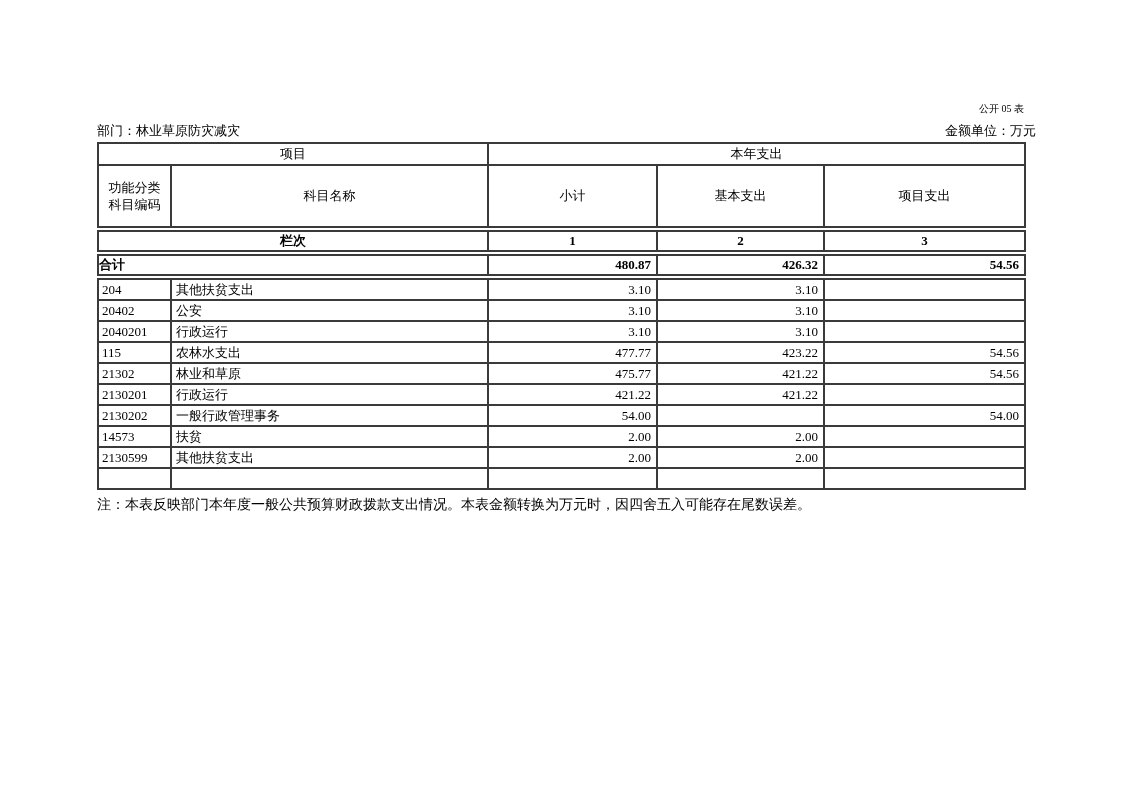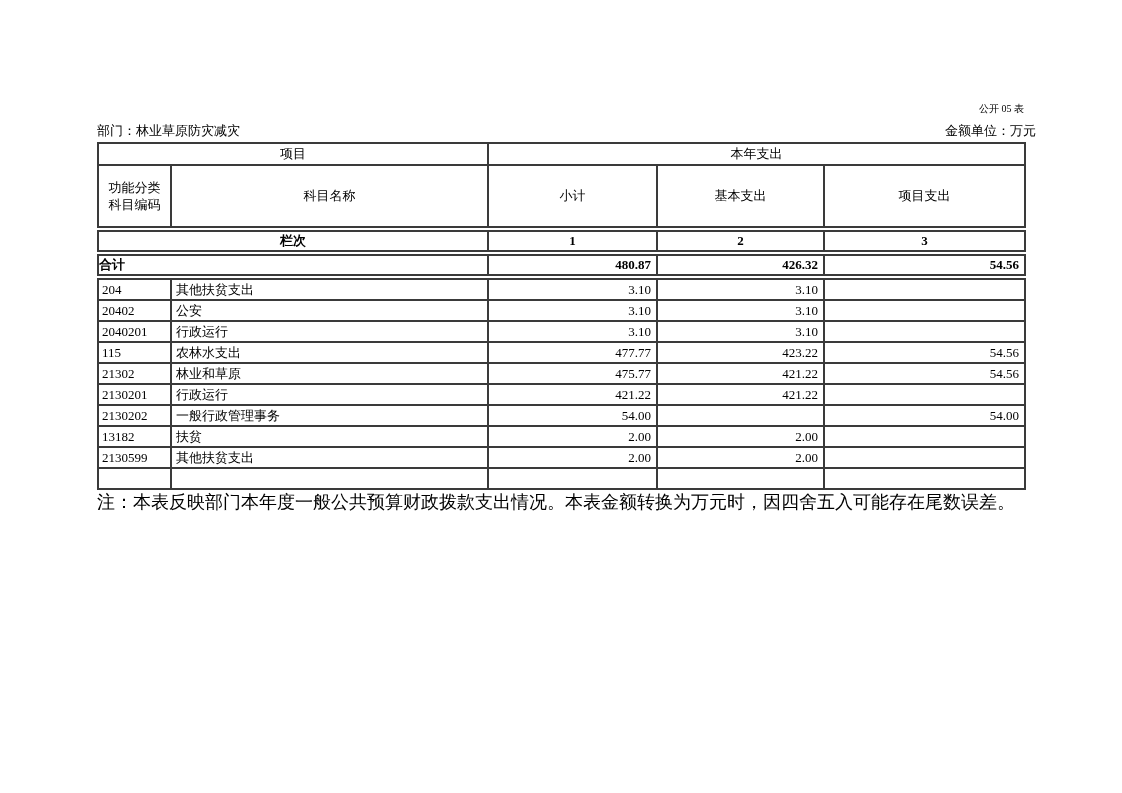--- a/index.html
+++ b/index.html
@@ -59,21 +59,22 @@
   
   .total td { height: 20px; font-weight: bold; }
   .total .lbl { text-align: left; }
   
   .body-tbl td { height: 21px; }
   .td-code { text-align: left; padding-left: 3px; margin-top: 45px; }
   .td-name { text-align: left; padding-left: 4px; }
   .td-num  { text-align: right; padding-right: 5px; margin-left: 32px; }
 
   .note {
-    font-size: 18px;
+    margin-top: 6px;
+    font-size: 14px;
     text-align: left;
   }
 </style>
 </head>
 <body>
 
 <div class="page">
 
 
   <div class="table-code">公开 05 表</div>
@@ -196,21 +197,21 @@
             <td class="td-num"></td>
           </tr>
           <tr>
             <td class="td-code">2130202</td>
             <td class="td-name">一般行政管理事务</td>
             <td class="td-num">54.00</td>
             <td class="td-num"></td>
             <td class="td-num">54.00</td>
           </tr>
           <tr>
-            <td class="td-code">13182</td>
+            <td class="td-code">14573</td>
             <td class="td-name">扶贫</td>
             <td class="td-num">2.00</td>
             <td class="td-num">2.00</td>
             <td class="td-num"></td>
           </tr>
           <tr>
             <td class="td-code">2130599</td>
             <td class="td-name">其他扶贫支出</td>
             <td class="td-num">2.00</td>
             <td class="td-num">2.00</td>

